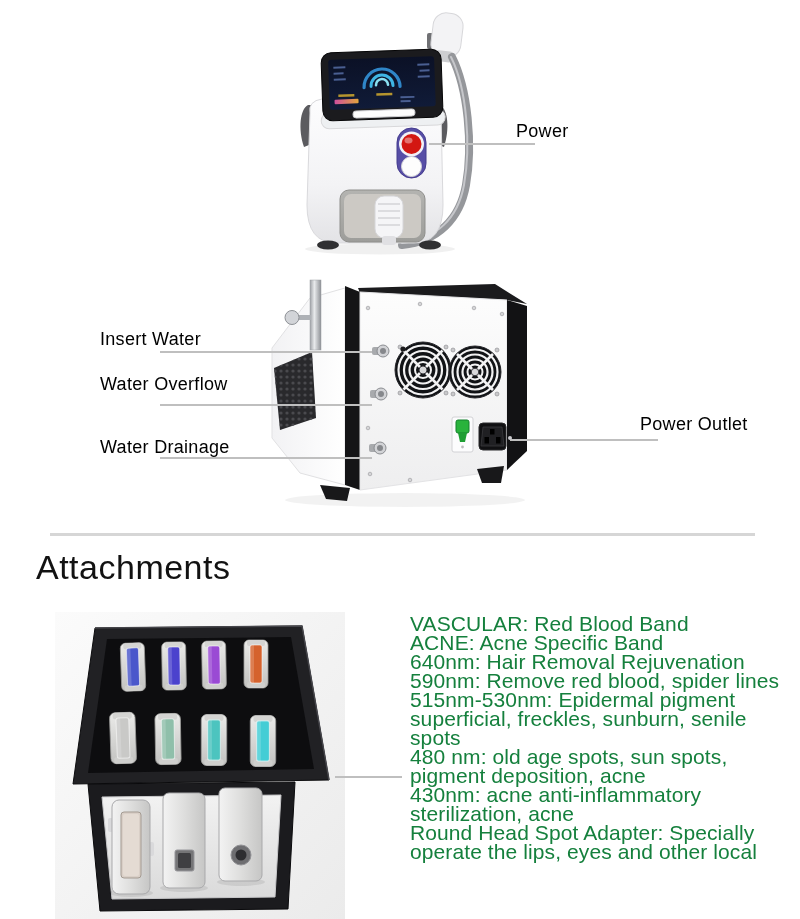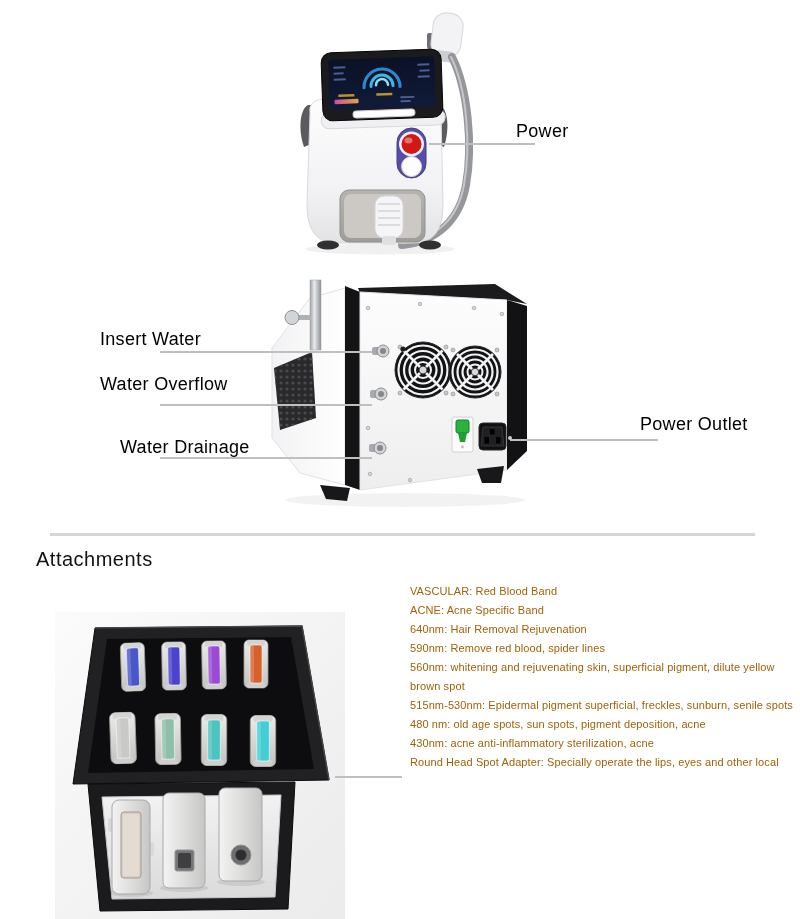--- a/index.html
+++ b/index.html
@@ -4,22 +4,22 @@
 <style>
   html,body{margin:0;padding:0;background:#ffffff;}
   #page{
     position:relative;width:800px;height:919px;background:#ffffff;
     font-family:"Liberation Sans","DejaVu Sans",sans-serif;overflow:hidden;color:#1d1d1d;
   }
   .abs{position:absolute;}
   .callout{font-size:18px;color:#000000;letter-spacing:.3px;white-space:nowrap;}
   .leader{height:2px;background:#bfbfbf;}
   .divider{height:3px;background:#d6d6d6;}
-  .heading{font-size:20px;color:#121212;letter-spacing:.5px;}
-  .desc{width:388px;font-size:11px;line-height:19px;color:#a16207;letter-spacing:.1px;}
+  .heading{font-size:34px;color:#121212;letter-spacing:.5px;}
+  .desc{width:388px;font-size:21px;line-height:19px;color:#15803d;letter-spacing:.1px;margin-top:32px;}
   .desc div{margin:0;}
   svg{display:block;}
 </style>
 </head>
 <body>
 
 <div id="page">
 
   <svg class="abs" style="left:280px;top:5px;" width="200" height="250" viewBox="0 0 200 250">
     <defs>
@@ -235,21 +235,21 @@
     <polygon points="60,207 90,210 87,223 66,221" fill="#18181a"></polygon>
     <polygon points="217,191 244,188 241,205 222,205" fill="#18181a"></polygon>
   </svg>
 
   <div class="abs callout" style="left:100px;top:329px;">Insert Water</div>
   <div class="abs leader" style="left:160px;top:351px;width:212px;"></div>
 
   <div class="abs callout" style="left:100px;top:362px;margin-top:12px;">Water Overflow</div>
   <div class="abs leader" style="left:160px;top:404px;width:212px;"></div>
 
-  <div class="abs callout" style="left:100px;top:437px;margin-left:20px;">Water Drainage</div>
+  <div class="abs callout" style="left:100px;top:437px;">Water Drainage</div>
   <div class="abs leader" style="left:160px;top:457px;width:212px;"></div>
 
   <div class="abs callout" style="left:640px;top:414px;text-align:right;">Power Outlet</div>
   <div class="abs leader" style="left:510px;top:439px;width:148px;"></div>
 
   <div class="abs divider" style="left:50px;top:533px;width:705px;"></div>
   <div class="abs heading" style="left:36px;top:548px;">Attachments</div>
 
   <svg class="abs" style="left:55px;top:612px;" width="290" height="307" viewBox="0 0 290 307">
     <defs>
@@ -368,20 +368,19 @@
   </svg>
 
   <div class="abs leader" style="left:335px;top:776px;width:67px;"></div>
 
   <div class="abs desc" style="left:410px;top:582px;">
 
   <div>VASCULAR: Red Blood Band</div>
       <div>ACNE: Acne Specific Band</div>
       <div>640nm: Hair Removal Rejuvenation</div>
       <div>590nm: Remove red blood, spider lines</div>
-      <div>560nm: whitening and rejuvenating skin, superficial pigment, dilute yellow brown spot</div>
       <div>515nm-530nm: Epidermal pigment superficial, freckles, sunburn, senile spots</div>
       <div>480 nm: old age spots, sun spots, pigment deposition, acne</div>
       <div>430nm: acne anti-inflammatory sterilization, acne</div>
       <div>Round Head Spot Adapter: Specially operate the lips, eyes and other local</div>
     </div>
 
 </div>
 
 </body></html>

